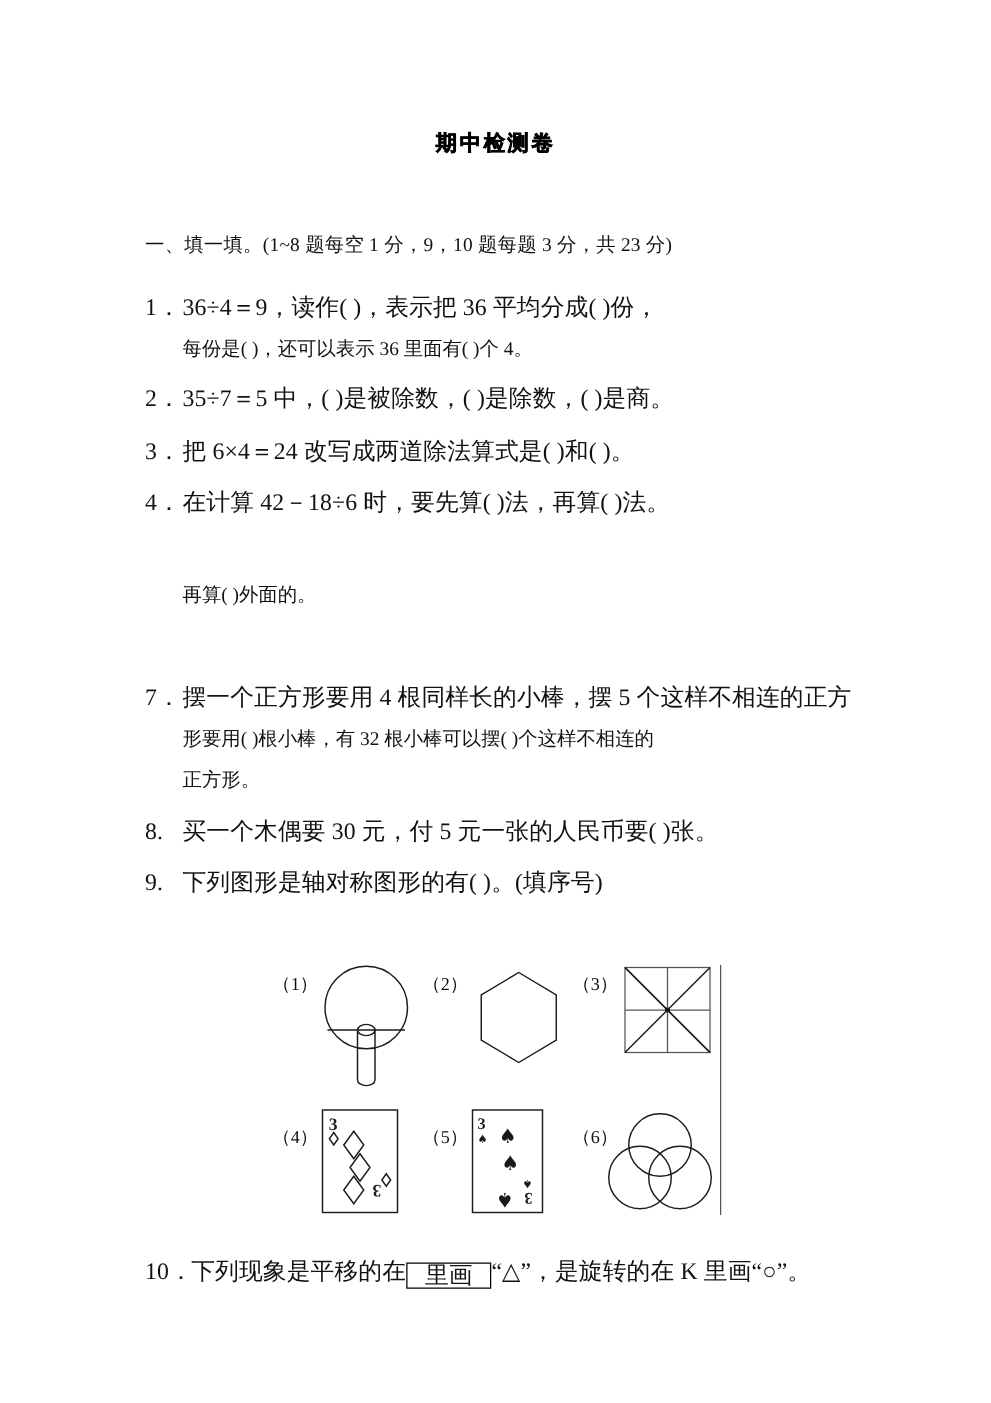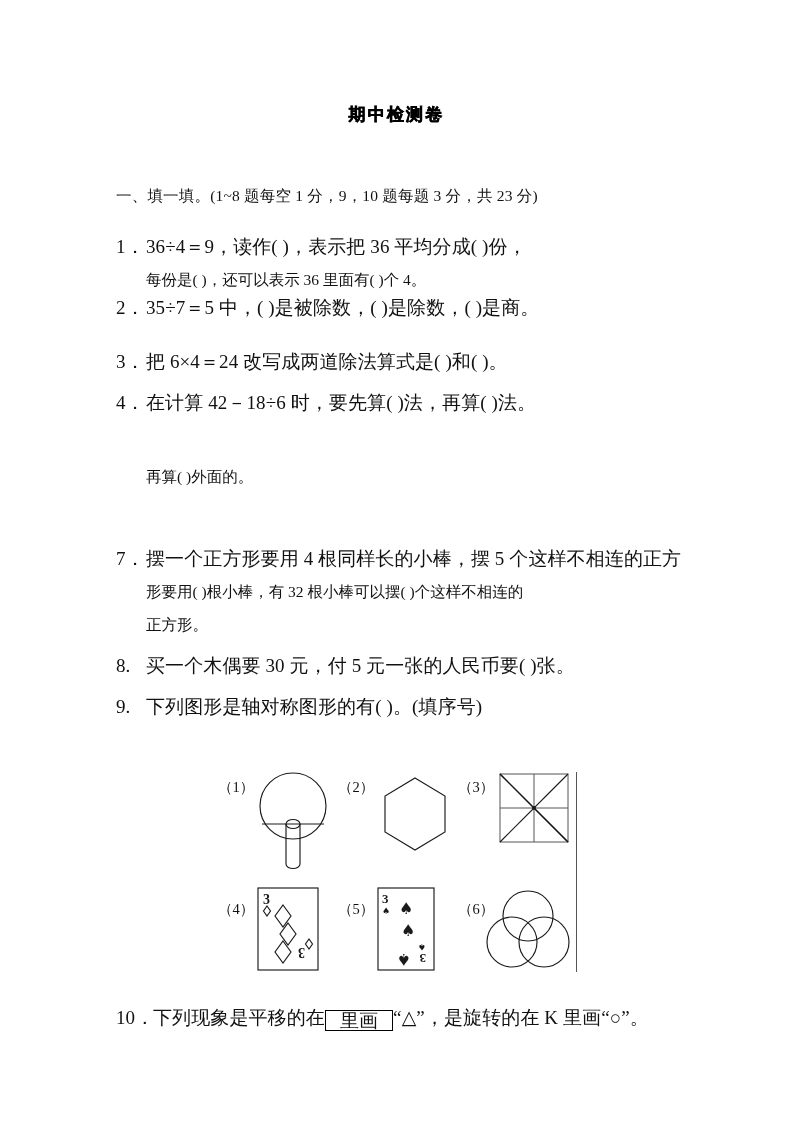--- a/index.html
+++ b/index.html
@@ -125,21 +125,21 @@
 
   <div class="doc-title">期中检测卷</div>
 
   <div class="section-head">一、填一填。(1~8 题每空 1 分，9，10 题每题 3 分，共 23 分)</div>
 
   <div class="q" style="left:116px; top:230px;">
     <span class="num">1．</span><span>36÷4＝9，读作(                    )，表示把 36 平均分成(        )份，</span>
   </div>
   <div class="indent" style="left:146px; top:263px;">每份是(        )，还可以表示 36 里面有(        )个 4。</div>
 
-  <div class="q" style="left:116px; top:291px;">
+  <div class="q" style="left:116px; top:303px;">
     <span class="num">2．</span><span>35÷7＝5 中，(        )是被除数，(        )是除数，(        )是商。</span>
   </div>
 
   <div class="q" style="left:116px; top:345px;">
     <span class="num">3．</span><span>把 6×4＝24 改写成两道除法算式是(              )和(                  )。</span>
   </div>
 
   <div class="q" style="left:116px; top:386px;">
     <span class="num">4．</span><span>在计算 42－18÷6 时，要先算(        )法，再算(        )法。</span>
   </div>

